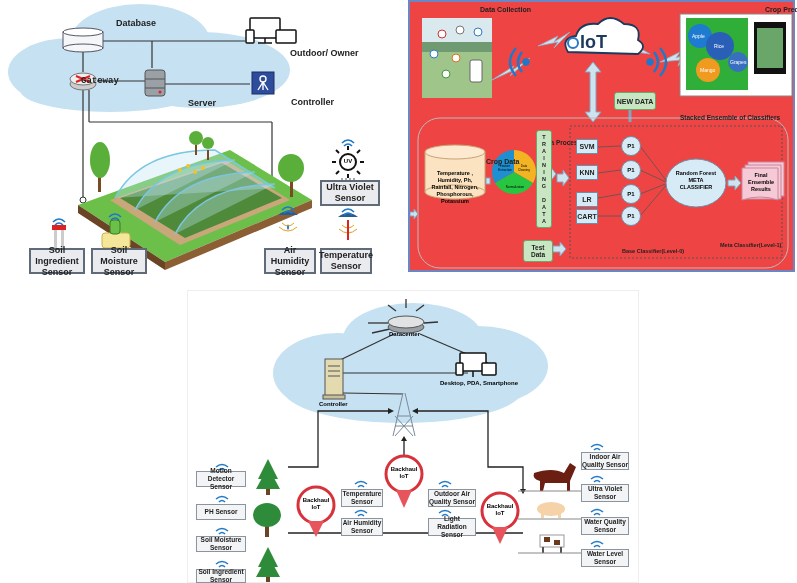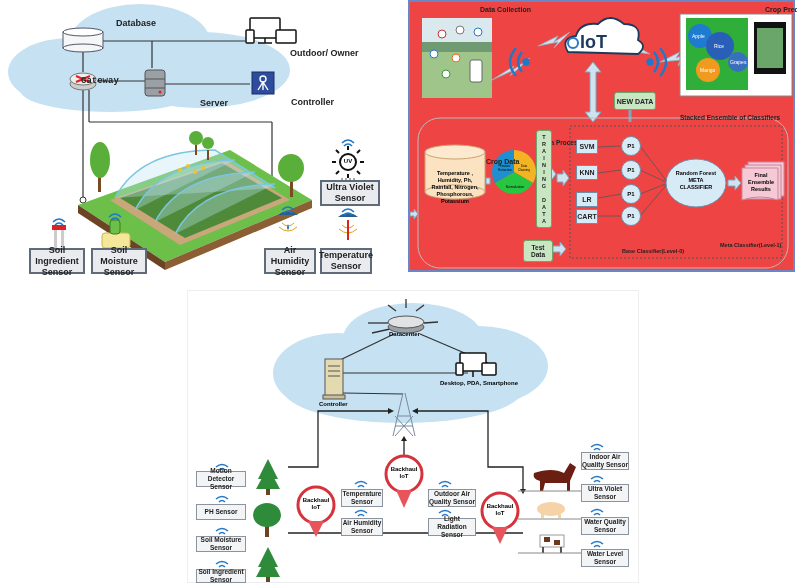--- a/index.html
+++ b/index.html
@@ -159,21 +159,21 @@
         <path d="M344 215 q4 -4 8 0"></path>
       <path d="M342 143 q6 -6 12 0"></path>
         <path d="M344 146 q4 -4 8 0"></path>
     </g>
   </svg>
   <span class="abs" style="left:341px;top:158px;font-size:6px;font-weight:bold;width:14px;text-align:center;">UV</span>
 
   <span class="lbl" style="left:68px;top:18px;">Database</span>
   <span class="lbl" style="left:242px;top:48px;">Outdoor/ Owner</span>
   <span class="lbl" style="left:33px;top:76px;font-family:Liberation Mono, monospace;">Gateway</span>
-  <span class="lbl" style="left:152px;top:98px;">Server</span>
+  <span class="lbl" style="left:140px;top:98px;">Server</span>
   <span class="lbl" style="left:243px;top:97px;">Controller</span>
 
   <div class="sensor-box" style="left:29px;top:248px;width:56px;height:26px;">Soil Ingredient Sensor</div>
   <div class="sensor-box" style="left:91px;top:248px;width:56px;height:26px;">Soil Moisture Sensor</div>
   <div class="sensor-box" style="left:264px;top:248px;width:52px;height:26px;">Air Humidity Sensor</div>
   <div class="sensor-box" style="left:320px;top:248px;width:52px;height:26px;">Temperature Sensor</div>
   <div class="sensor-box" style="left:320px;top:180px;width:60px;height:26px;">Ultra Violet Sensor</div>
 </div>
 
 <div class="abs" style="left:408px;top:0;width:387px;height:272px;border:2px solid #6a86c4;box-sizing:border-box;background:#ef4444;">

